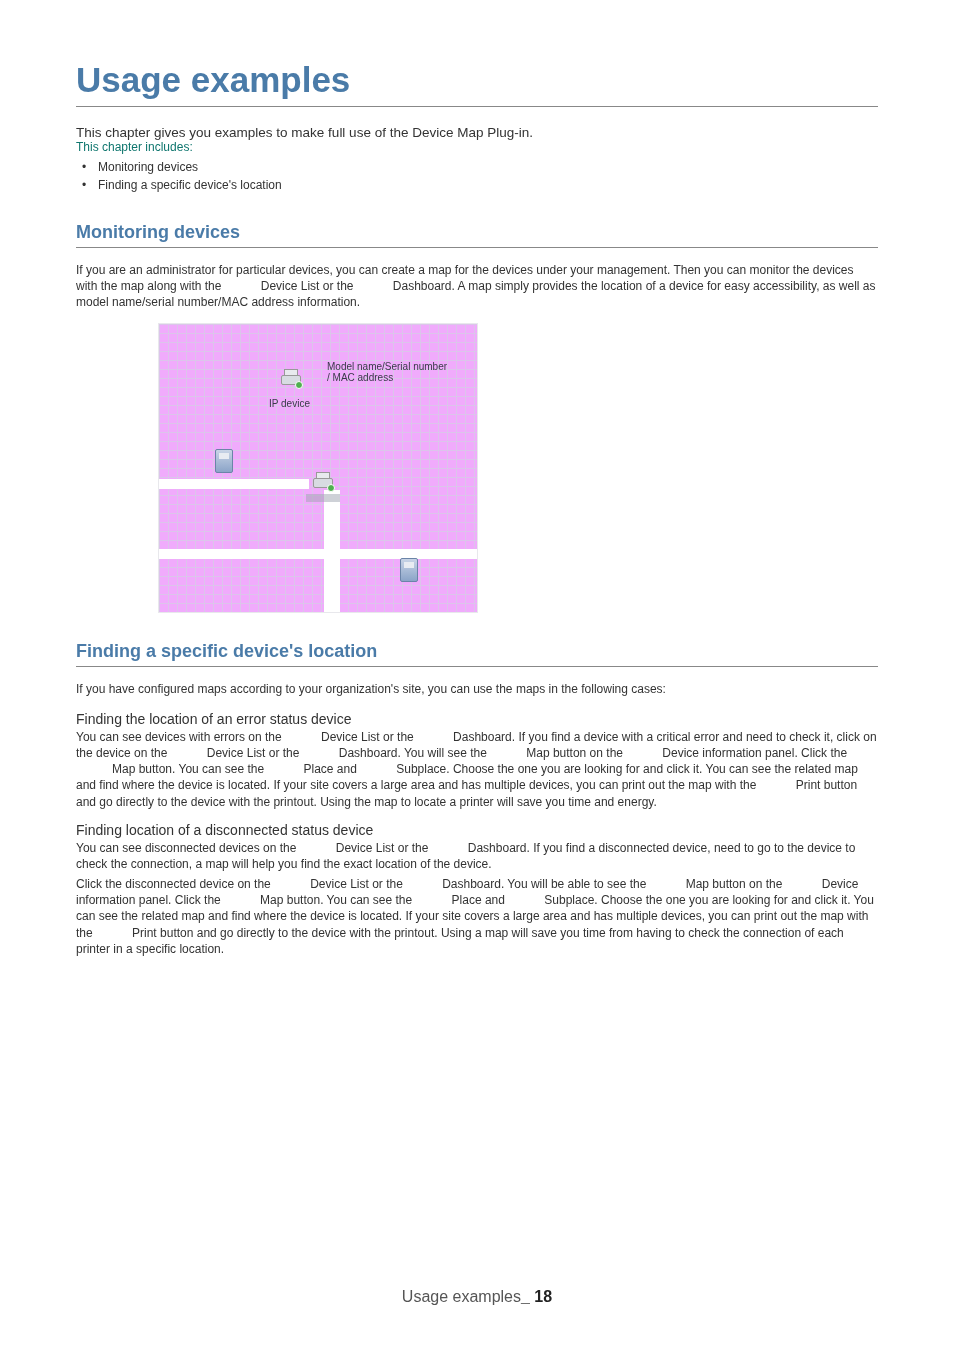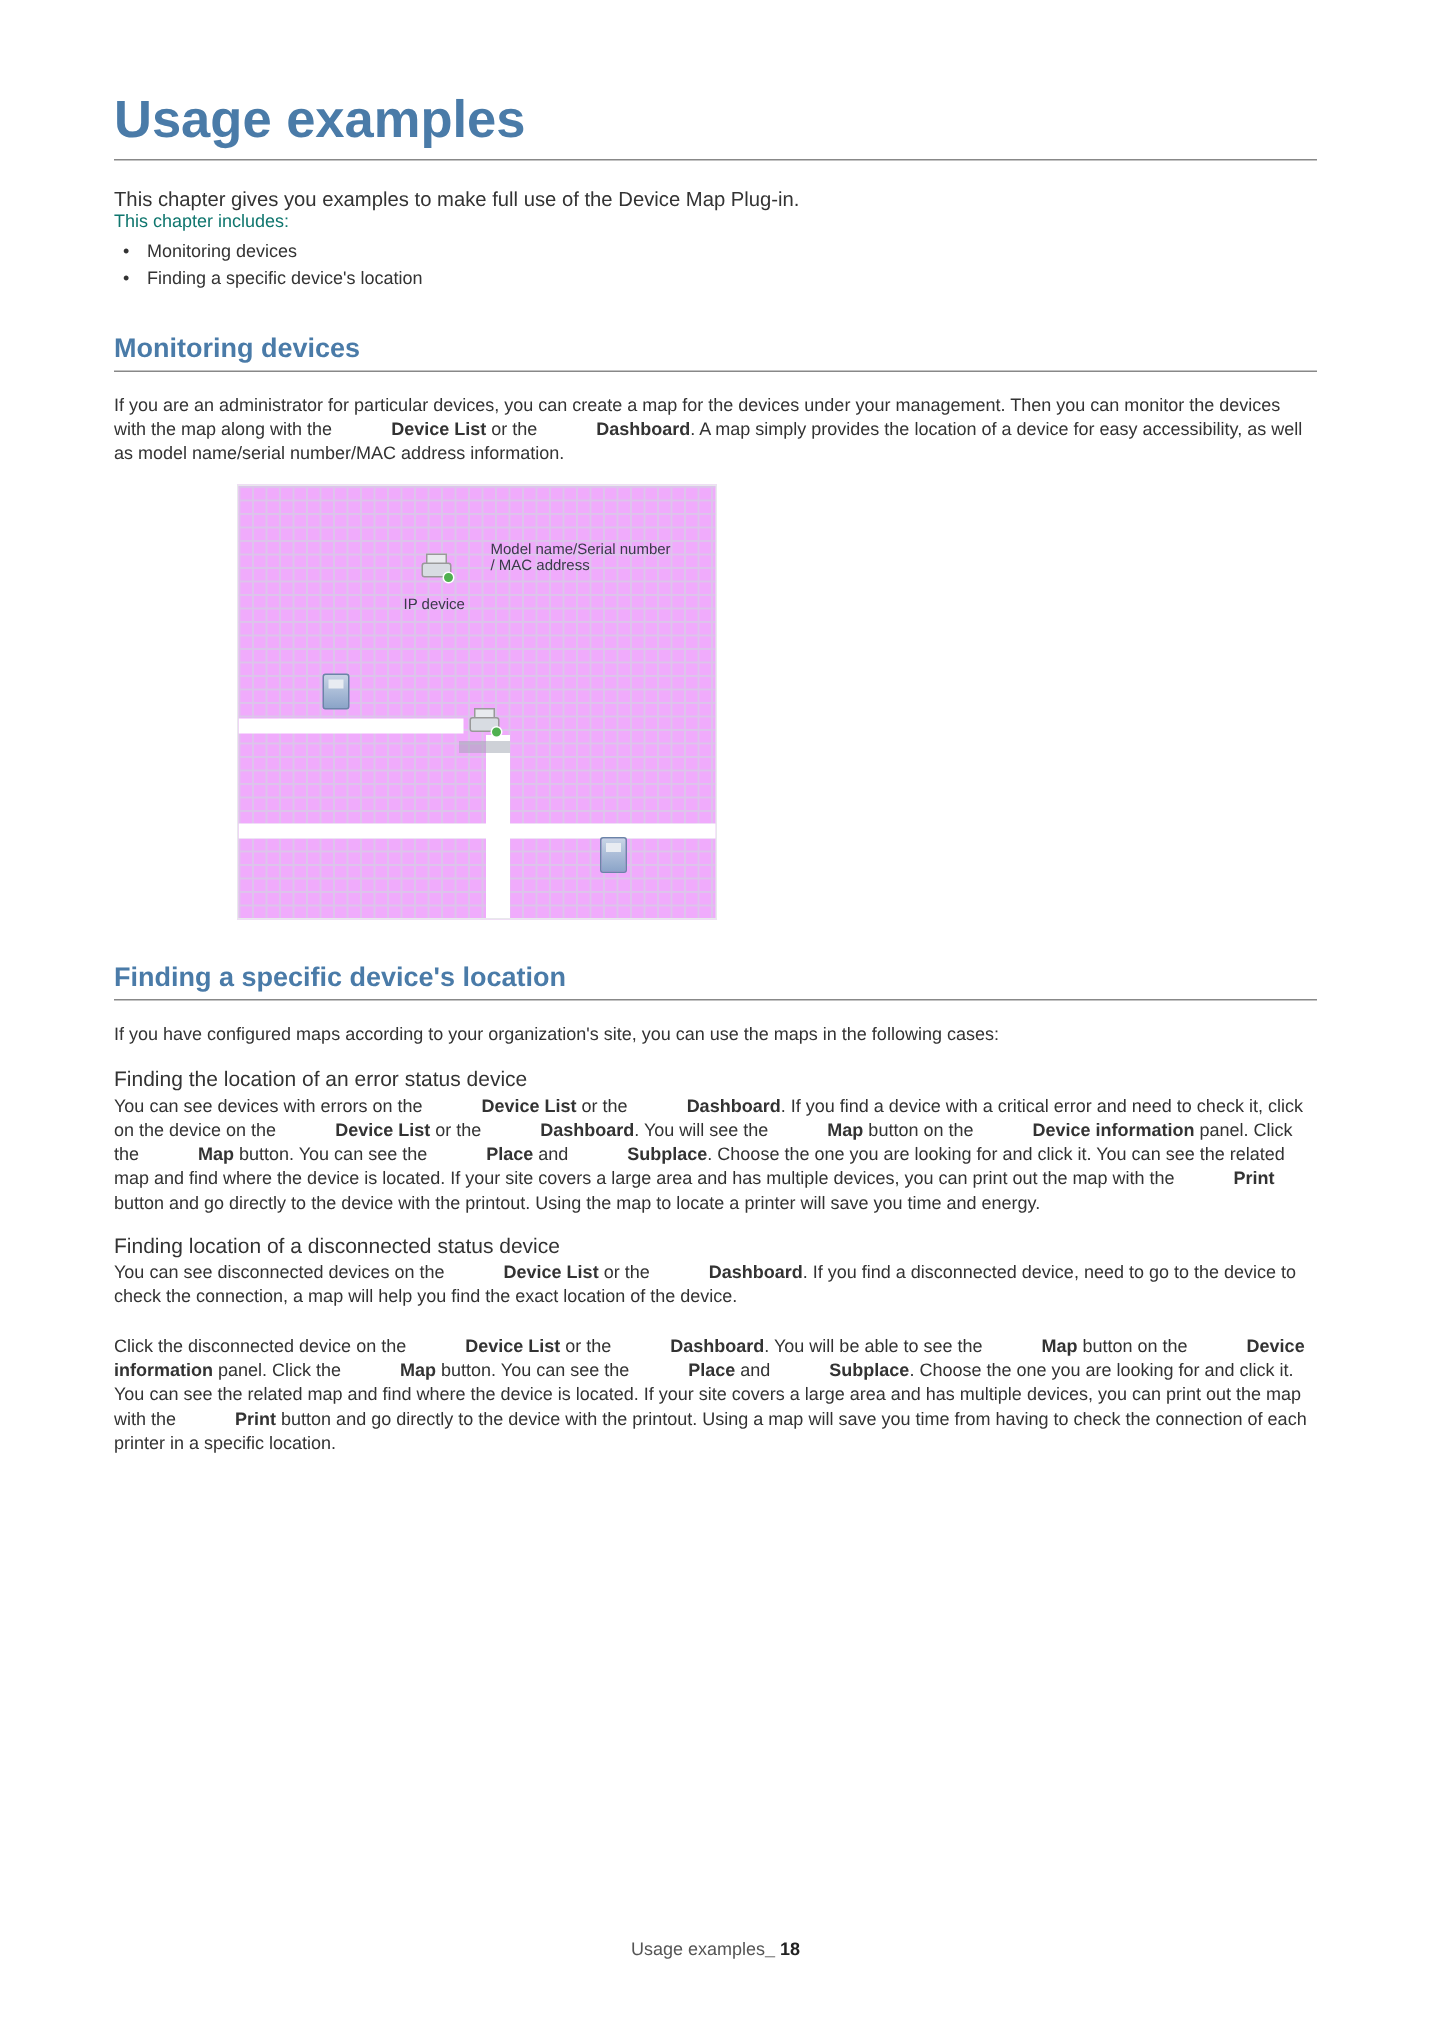--- a/index.html
+++ b/index.html
@@ -58,21 +58,21 @@
       padding-bottom: 4px;
       margin-bottom: 14px;
     }
     .body-text {
       font-size: 12px;
       color: #333;
       line-height: 1.35;
       margin-bottom: 12px;
     }
     .body-text .bold {
-      font-weight: bold;
+      font-weight: normal;
       padding-left: 36px;
     }
     .sub-heading {
       font-size: 14px;
       font-weight: normal;
       color: #333;
       margin-bottom: 2px;
     }
     .map-figure {
       width: 320px;
@@ -163,21 +163,21 @@
     .s2 { left: 241px; top: 234px; }
     .section2-spacer {
       margin-bottom: 14px;
     }
     .footer {
       position: absolute;
       bottom: 42px;
       left: 0;
       right: 0;
       text-align: center;
-      font-size: 12px;
+      font-size: 16px;
       color: #555;
     }
     .footer .bold {
       font-weight: bold;
       color: #222;
     }
   </style>
 </head>
 <body>
 
@@ -227,21 +227,21 @@
 <h2 class="section-heading">Finding a specific device's location</h2>
 
 <p class="body-text section2-spacer">If you have configured maps according to your organization's site, you can use the maps in the following cases:</p>
 
 <h3 class="sub-heading">Finding the location of an error status device</h3>
 <p class="body-text">
   <span>You can see devices with errors on the </span><span class="bold">Device List</span><span> or the </span><span class="bold">Dashboard</span><span>. If you find a device with a critical error and need to check it, click on the device on the </span><span class="bold">Device List</span><span> or the </span><span class="bold">Dashboard</span><span>. You will see the </span><span class="bold">Map</span><span> button on the </span><span class="bold">Device information</span><span> panel. Click the </span><span class="bold">Map</span><span> button. You can see the </span><span class="bold">Place</span><span> and </span><span class="bold">Subplace</span><span>. Choose the one you are looking for and click it. You can see the related map and find where the device is located. If your site covers a large area and has multiple devices, you can print out the map with the </span><span class="bold">Print</span><span> button and go directly to the device with the printout. Using the map to locate a printer will save you time and energy.</span>
 </p>
 
 <h3 class="sub-heading">Finding location of a disconnected status device</h3>
-<p class="body-text" style="margin-bottom:17px">
+<p class="body-text" style="margin-bottom:4px">
   <span>You can see disconnected devices on the </span><span class="bold">Device List</span><span> or the </span><span class="bold">Dashboard</span><span>. If you find a disconnected device, need to go to the device to check the connection, a map will help you find the exact location of the device.</span>
 </p>
 <p class="body-text">
   <span>Click the disconnected device on the </span><span class="bold">Device List</span><span> or the </span><span class="bold">Dashboard</span><span>. You will be able to see the </span><span class="bold">Map</span><span> button on the </span><span class="bold">Device information</span><span> panel. Click the </span><span class="bold">Map</span><span> button. You can see the </span><span class="bold">Place</span><span> and </span><span class="bold">Subplace</span><span>. Choose the one you are looking for and click it. You can see the related map and find where the device is located. If your site covers a large area and has multiple devices, you can print out the map with the </span><span class="bold">Print</span><span> button and go directly to the device with the printout. Using a map will save you time from having to check the connection of each printer in a specific location.</span>
 </p>
 
 <div class="footer">
   <span>Usage examples</span><span class="bold">_ </span><span class="bold">18</span>
 </div>
 

